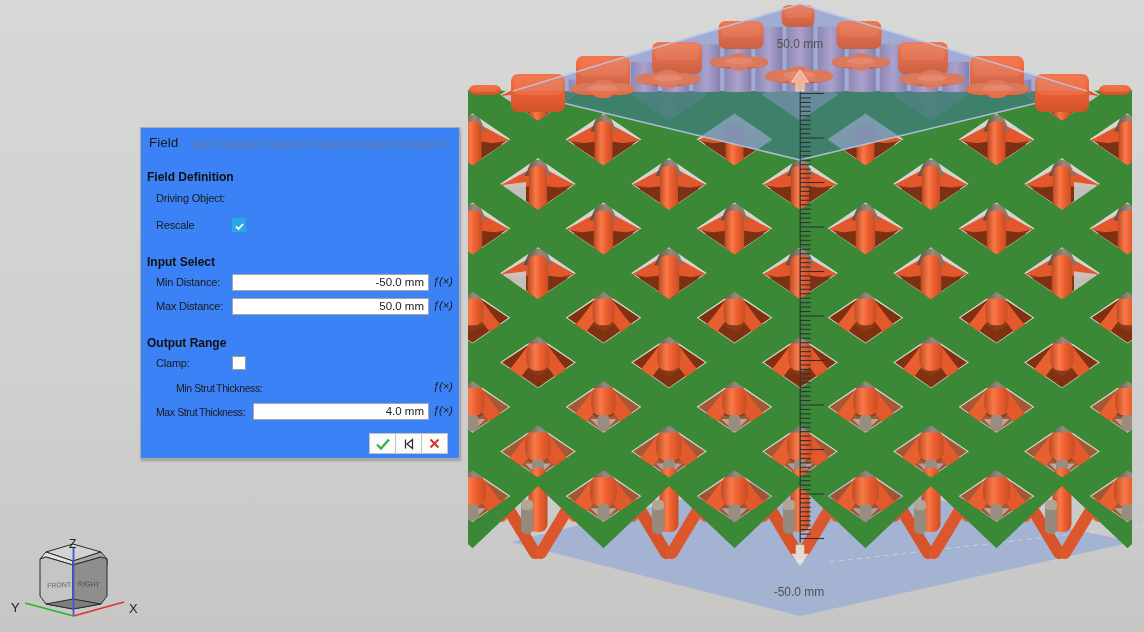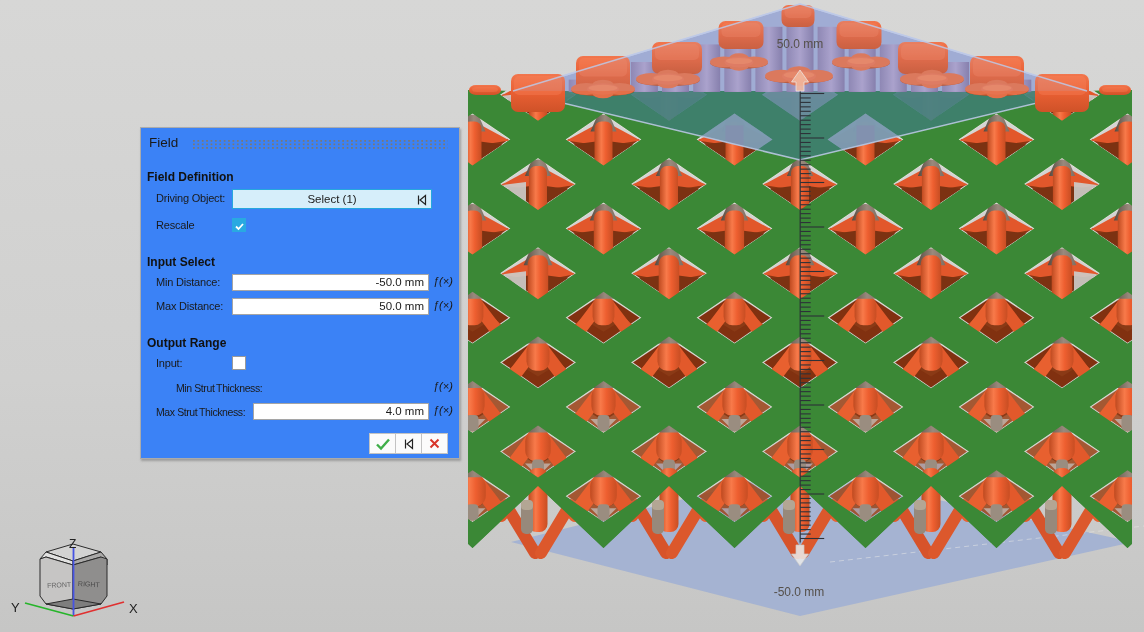--- a/index.html
+++ b/index.html
@@ -824,36 +824,33 @@
       <line x1="73.5" y1="616" x2="124" y2="602" stroke="#e03030" stroke-width="1.8"></line>
       <text x="11" y="612" font-size="13" fill="#222" font-family="Liberation Sans, sans-serif">Y</text>
       <text x="129" y="613" font-size="13" fill="#222" font-family="Liberation Sans, sans-serif">X</text>
       <text x="69" y="548" font-size="12" fill="#222" font-family="Liberation Sans, sans-serif">Z</text>
     </svg>
 <div class="panel">
   <div class="ptext">Field</div>
       <div class="dots"></div>
   <div class="phead" style="top:42px;">Field Definition</div>
   <div class="plabel" style="top:64px;">Driving Object:</div>
-  <div class="selectbox"><span>Select (1)</span><svg width="12" height="12" viewBox="0 0 12 12" style="position:absolute;right:3px;top:4px;">
-          <path d="M2.5 1.5 v9 M9.5 1.5 L4 6 L9.5 10.5 Z" stroke="#222" stroke-width="1.2" fill="none"></path>
-        </svg></div>
   <div class="plabel" style="top:91px;">Rescale</div>
   <div class="checkbox checked" style="top:90px;"><svg width="13" height="13" viewBox="0 0 13 13">
           <path d="M3 6.5 L5.5 9 L10 4" stroke="#fff" stroke-width="1.8" fill="none"></path>
         </svg></div>
   <div class="phead" style="top:127px;">Input Select</div>
   <div class="plabel" style="top:148px;">Min Distance:</div>
   <div class="input" style="top:146px;left:91px;width:197px;">-50.0 mm</div>
   <div class="fx" style="top:147px;">ƒ(×)</div>
   <div class="plabel" style="top:172px;">Max Distance:</div>
   <div class="input" style="top:170px;left:91px;width:197px;">50.0 mm</div>
   <div class="fx" style="top:171px;">ƒ(×)</div>
   <div class="phead" style="top:208px;">Output Range</div>
-  <div class="plabel" style="top:229px;">Input:</div>
+  <div class="plabel" style="top:229px;">Clamp:</div>
   <div class="checkbox" style="top:228px;"></div>
   <div class="plabel tight" style="top:254px;padding-left:20px;">Min Strut Thickness:</div>
   <div class="fx" style="top:252px;">ƒ(×)</div>
   <div class="plabel tight" style="top:278px;">Max Strut Thickness:</div>
   <div class="input" style="top:275px;left:112px;width:176px;">4.0 mm</div>
   <div class="fx" style="top:276px;">ƒ(×)</div>
   <div class="btnrow">
     <div class="pbtn">
           <svg width="16" height="14" viewBox="0 0 16 14">
             <path d="M2 7.5 L6 11.5 L14 2.5" stroke="#3fae49" stroke-width="2.4" fill="none"></path>

